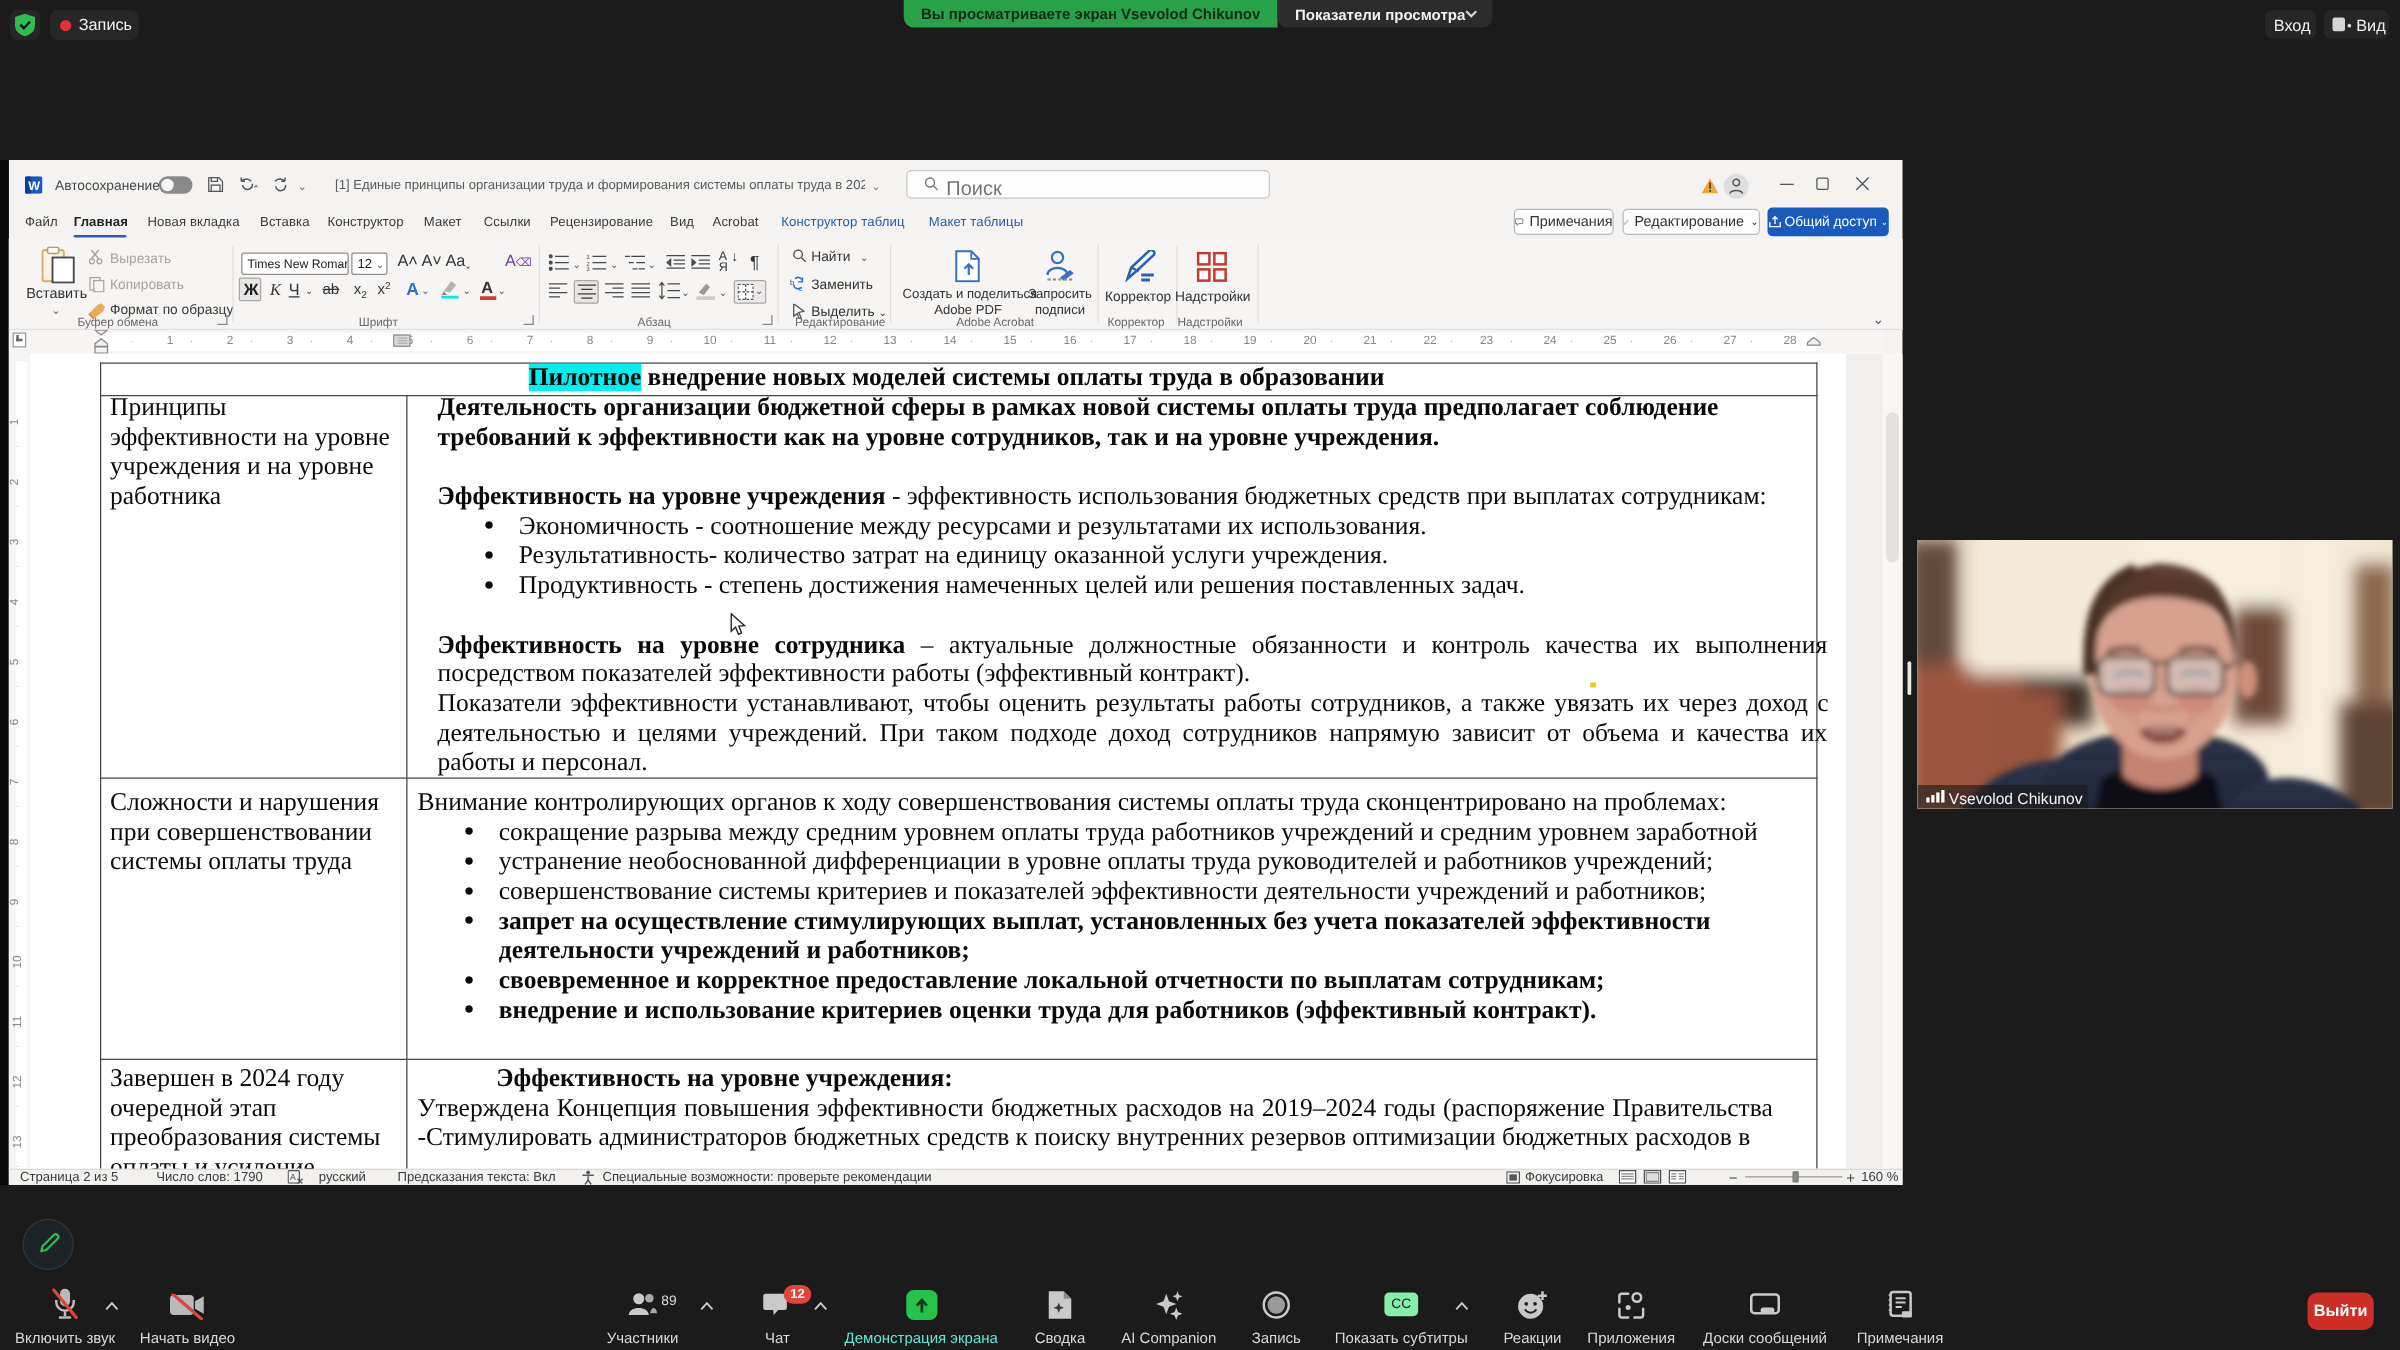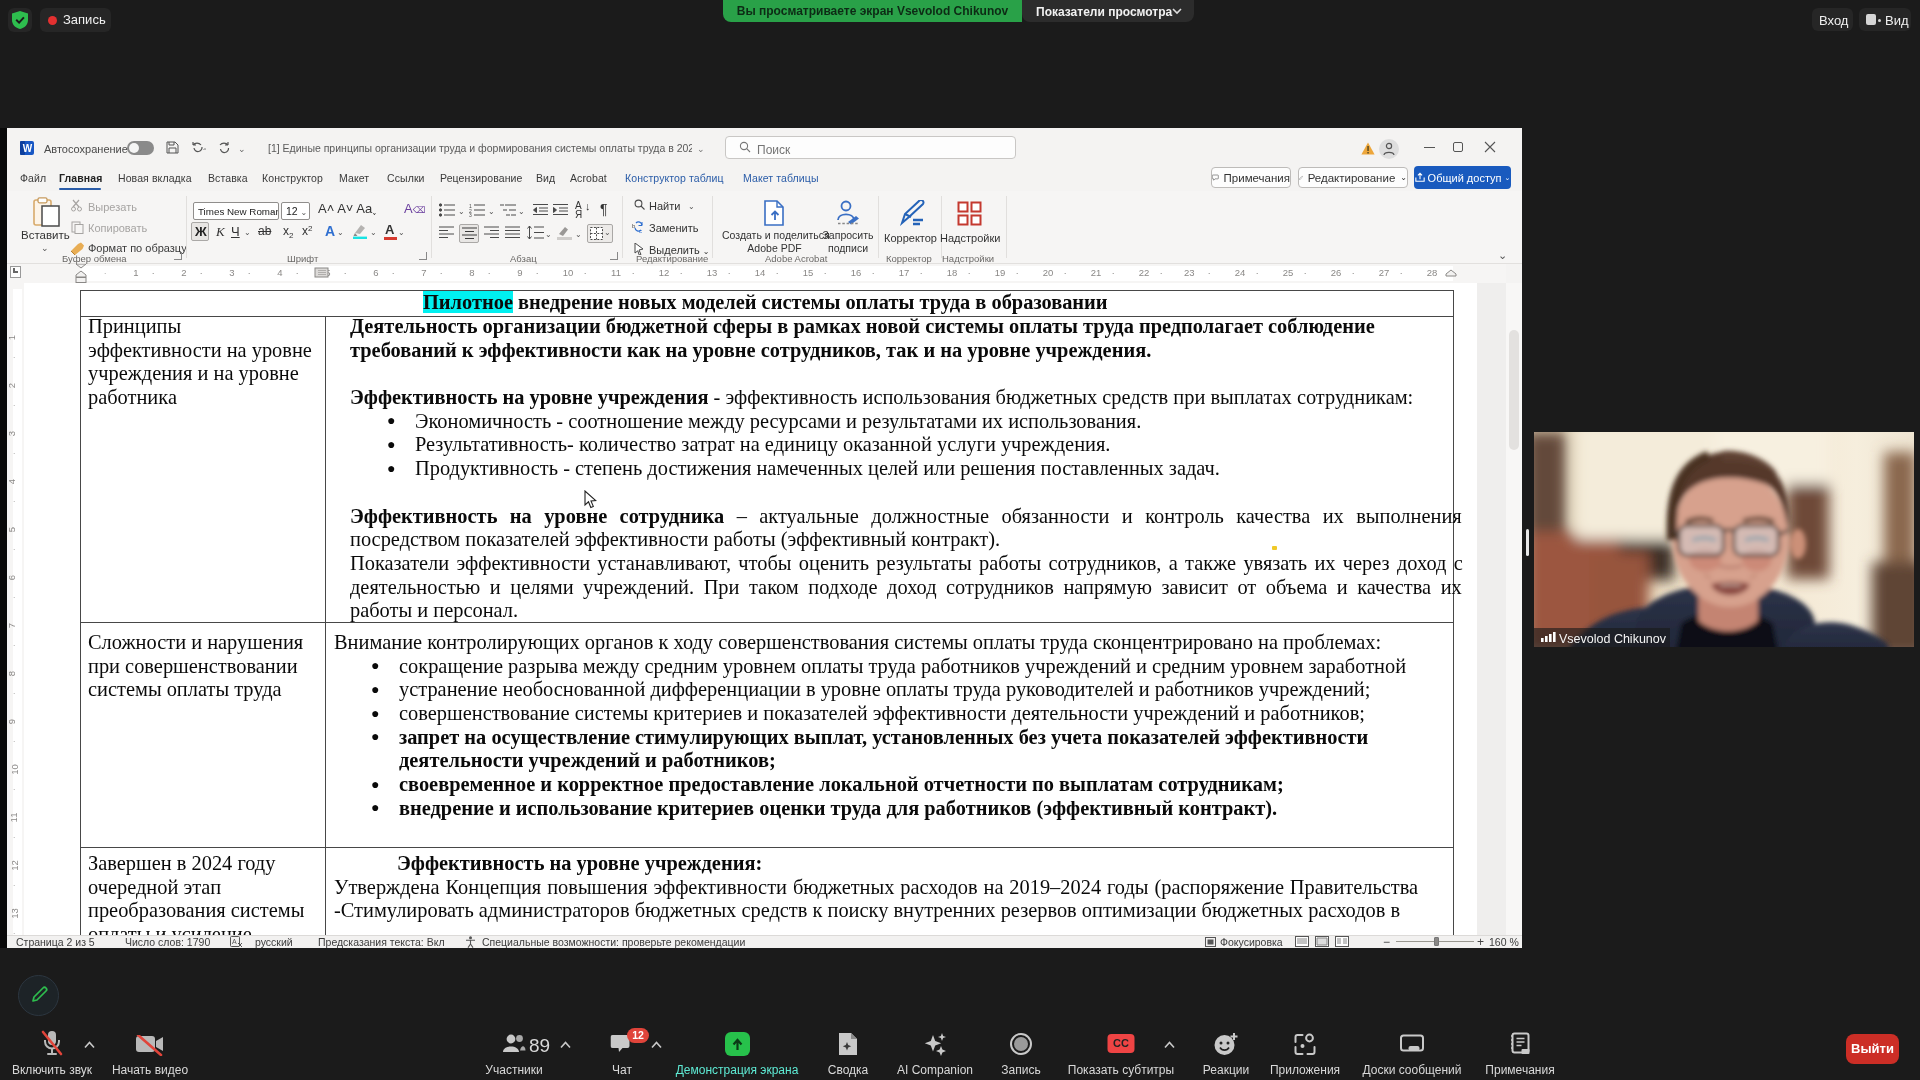--- a/index.html
+++ b/index.html
@@ -75,21 +75,21 @@
       <path d="M10 4 C8 1.5 4 1.5 2 4 M10 4 v-3 M10 4 h-3 M2.5 8 a4 4 0 1 0 8 -1" stroke="#555" stroke-width="1.2" fill="none"></path>
     </svg>
 <div class="a" style="left:238px;top:144px;font-size:9px;color:#666">⌄</div>
 <div class="a" style="left:268px;top:142px;font-size:10.5px;color:#5a5a5a;white-space:nowrap;width:424px;overflow:hidden">[1] Единые принципы организации труда и формирования системы оплаты труда в 2024 году.d…</div>
     <div class="a" style="left:697px;top:144px;font-size:9px;color:#777">⌄</div>
 <div class="a" style="left:725px;top:136px;width:291px;height:23px;background:#fdfdfd;border:1px solid #c9c7c5;border-radius:4px"></div>
 <svg class="a" style="left:739px;top:141px" width="12" height="12" viewBox="0 0 12 12">
       <circle cx="5" cy="5" r="3.6" stroke="#777" fill="none" stroke-width="1.1"></circle>
       <path d="M7.7 7.7 L11 11" stroke="#777" stroke-width="1.1"></path>
     </svg>
-<div class="a" style="left:757px;top:143px;font-size:12px;color:#757575">Поиск</div>
+<div class="a" style="left:757px;top:143px;font-size:16px;color:#757575">Поиск</div>
 <svg class="a" style="left:1361px;top:142px" width="14" height="13" viewBox="0 0 14 13">
       <path d="M7 0.5 L13.6 12.5 H0.4 Z" fill="#eda63a"></path>
       <rect x="6.3" y="4" width="1.5" height="5" fill="#5a4a21"></rect>
       <rect x="6.3" y="10" width="1.5" height="1.5" fill="#5a4a21"></rect>
     </svg>
 <div class="a" style="left:1379px;top:139px;width:20px;height:20px;border-radius:50%;background:#dedede"></div>
 <svg class="a" style="left:1383px;top:142px" width="12" height="14" viewBox="0 0 12 14">
       <circle cx="6" cy="4" r="2.6" stroke="#555" fill="none" stroke-width="1.2"></circle>
       <path d="M1 13 C1.5 9.5 10.5 9.5 11 13" stroke="#555" fill="none" stroke-width="1.2"></path>
     </svg>
@@ -682,21 +682,21 @@
 <div class="a zlabel" style="left:150px;top:1063px">Начать видео</div>
 
 <svg class="a zic" style="left:514px;top:1033px" width="24" height="21" viewBox="0 0 24 21">
       <g fill="#c9c9c9">
         <circle cx="9" cy="6" r="4.4"></circle>
         <path d="M1 19 C1 11.5 17 11.5 17 19 Z"></path>
         <circle cx="17.5" cy="5.5" r="3.4" fill="#a9a9a9"></circle>
         <path d="M18 17.5 C19.5 11 23.5 13 23.5 17.5 Z" fill="#a9a9a9"></path>
       </g>
     </svg>
-<div class="a" style="left:529px;top:1035px;font-size:19px;color:#d9d9d9">89</div>
+<div class="a" style="left:529px;top:1035px;font-size:11px;color:#d9d9d9">89</div>
 <svg class="a" style="left:560px;top:1041px" width="11" height="8" viewBox="0 0 11 8">
       <path d="M1 6.5 L5.5 1.5 L10 6.5" stroke="#c9c9c9" stroke-width="1.6" fill="none"></path>
     </svg>
 <div class="a zlabel" style="left:514px;top:1063px">Участники</div>
 
 <svg class="a zic" style="left:622px;top:1034px" width="23" height="21" viewBox="0 0 23 21">
       <path d="M2 1 h15 a2 2 0 0 1 2 2 v9 a2 2 0 0 1 -2 2 h-5 l-3.5 4 l-0.5 -4 h-6 a2 2 0 0 1 -2 -2 v-9 a2 2 0 0 1 2 -2 z" fill="#c9c9c9"></path>
     </svg>
 <div class="a" style="left:627px;top:1028px;width:22px;height:15px;background:#e0443a;border-radius:8px;color:#fff;font-size:10.5px;font-weight:700;text-align:center;line-height:15px">12</div>
 <svg class="a" style="left:651px;top:1041px" width="11" height="8" viewBox="0 0 11 8">
@@ -723,21 +723,21 @@
       <path d="M19 14 l1.4 3.6 l3.6 1.4 l-3.6 1.4 l-1.4 3.6 l-1.4 -3.6 l-3.6 -1.4 l3.6 -1.4 z" fill="#c9c9c9"></path>
     </svg>
 <div class="a zlabel" style="left:935px;top:1063px">AI Companion</div>
 
 <svg class="a zic" style="left:1021px;top:1032px" width="24" height="24" viewBox="0 0 24 24">
       <circle cx="12" cy="12" r="10" stroke="#c9c9c9" stroke-width="2" fill="none"></circle>
       <circle cx="12" cy="12" r="7" fill="#9a9a9a"></circle>
     </svg>
 <div class="a zlabel" style="left:1021px;top:1063px">Запись</div>
 
-<div class="a zic" style="left:1121px;top:1034px;width:27px;height:19px;background:#ef4444;border-radius:4px;color:#222;font-weight:700;font-size:11px;text-align:center;line-height:19px">CC</div>
+<div class="a zic" style="left:1121px;top:1034px;width:27px;height:19px;background:#86efac;border-radius:4px;color:#222;font-weight:400;font-size:11px;text-align:center;line-height:19px">CC</div>
 <svg class="a" style="left:1164px;top:1041px" width="11" height="8" viewBox="0 0 11 8">
       <path d="M1 6.5 L5.5 1.5 L10 6.5" stroke="#c9c9c9" stroke-width="1.6" fill="none"></path>
     </svg>
 <div class="a zlabel" style="left:1121px;top:1063px">Показать субтитры</div>
 
 <svg class="a zic" style="left:1226px;top:1032px" width="25" height="24" viewBox="0 0 25 24">
       <circle cx="11" cy="13" r="10" fill="#c9c9c9"></circle>
       <circle cx="7.5" cy="11" r="1.5" fill="#222"></circle>
       <circle cx="14.5" cy="11" r="1.5" fill="#222"></circle>
       <path d="M6.5 15.5 C8.5 19 13.5 19 15.5 15.5" stroke="#222" stroke-width="1.6" fill="none"></path>

